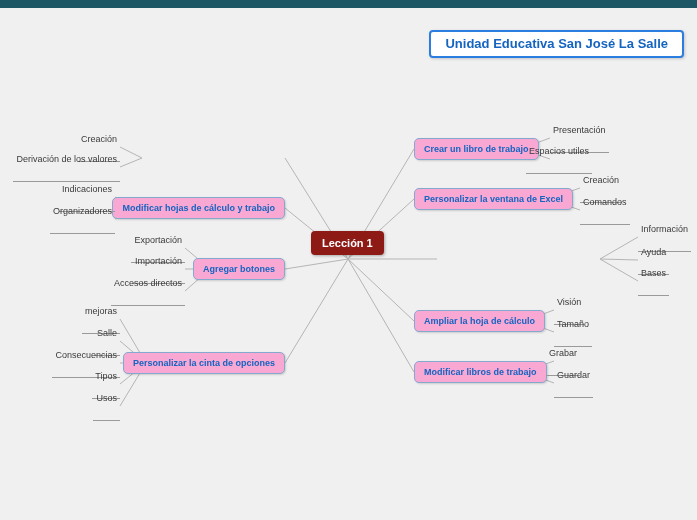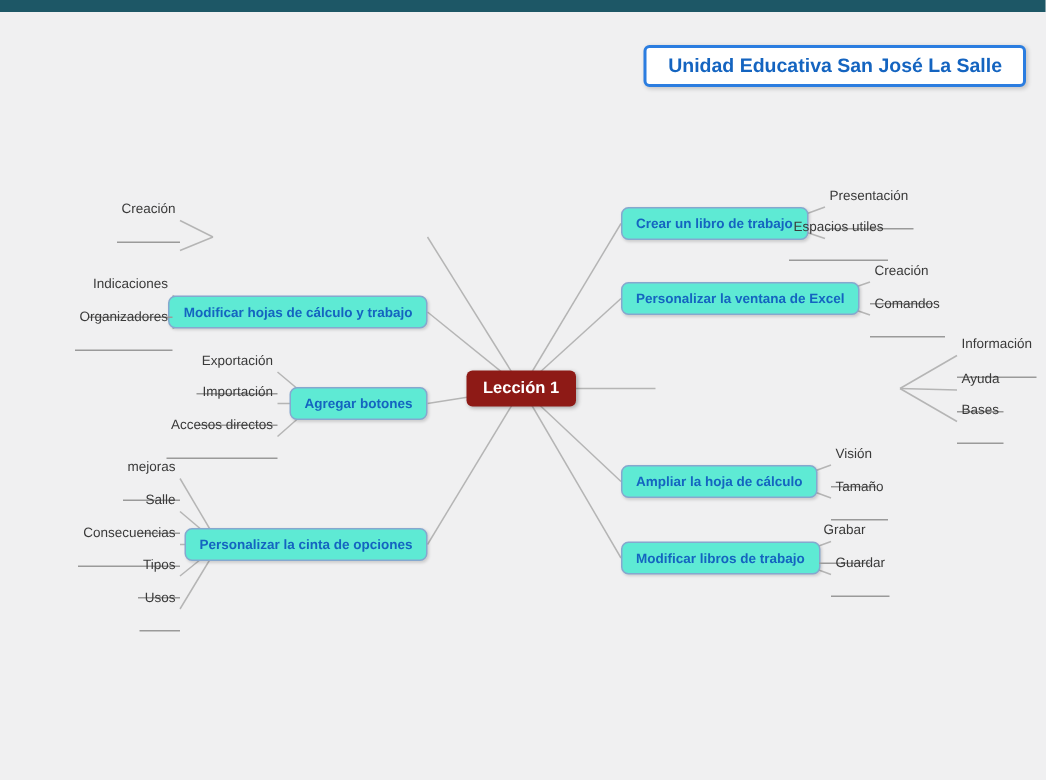--- a/index.html
+++ b/index.html
@@ -39,35 +39,35 @@
     left: 0; top: 0;
     pointer-events: none;
   }
   svg.connectors path {
     stroke: #b5b5b5;
     stroke-width: 1;
     fill: none;
   }
   .node {
     position: absolute;
-    background: #5eead4;
+    background: #f9a8d4;
     border: 1px solid #85a8cf;
     border-radius: 5px;
     padding: 4px 9px;
     font-size: 9px;
     line-height: 12px;
     font-weight: bold;
     color: #1464c0;
     white-space: nowrap;
     box-shadow: 1px 1px 2px rgba(0,0,0,0.15);
     cursor: pointer;
   }
   .root-node {
     position: absolute;
-    left: 311px; top: 247px;
+    left: 311px; top: 231px;
     background: #8e1a16;
     border-radius: 4px;
     padding: 5px 11px;
     font-size: 11px;
     line-height: 14px;
     font-weight: bold;
     color: #ffffff;
     white-space: nowrap;
     box-shadow: 1px 1px 3px rgba(0,0,0,0.3);
     cursor: pointer;
@@ -135,20 +135,21 @@
   <div class="node" style="right:412px;top:197px">Modificar hojas de cálculo y trabajo</div>
   <div class="node" style="right:412px;top:258px">Agregar botones</div>
   <div class="node" style="right:412px;top:352px">Personalizar la cinta de opciones</div>
 
   <div class="node" style="left:414px;top:138px">Crear un libro de trabajo</div>
   <div class="node" style="left:414px;top:188px">Personalizar la ventana de Excel</div>
   <div class="node" style="left:414px;top:310px">Ampliar la hoja de cálculo</div>
   <div class="node" style="left:414px;top:361px">Modificar libros de trabajo</div>
 
   <div class="leaf" style="right:577px;top:134px">Creación</div>
+  <div class="leaf" style="right:577px;top:154px">Derivación de los valores</div>
 
   <div class="leaf" style="right:582px;top:184px">Indicaciones</div>
   <div class="leaf" style="right:582px;top:206px">Organizadores</div>
 
   <div class="leaf" style="right:512px;top:235px">Exportación</div>
   <div class="leaf" style="right:512px;top:256px">Importación</div>
   <div class="leaf" style="right:512px;top:278px">Accesos directos</div>
 
   <div class="leaf" style="right:577px;top:306px">mejoras</div>
   <div class="leaf" style="right:577px;top:328px">Salle</div>

